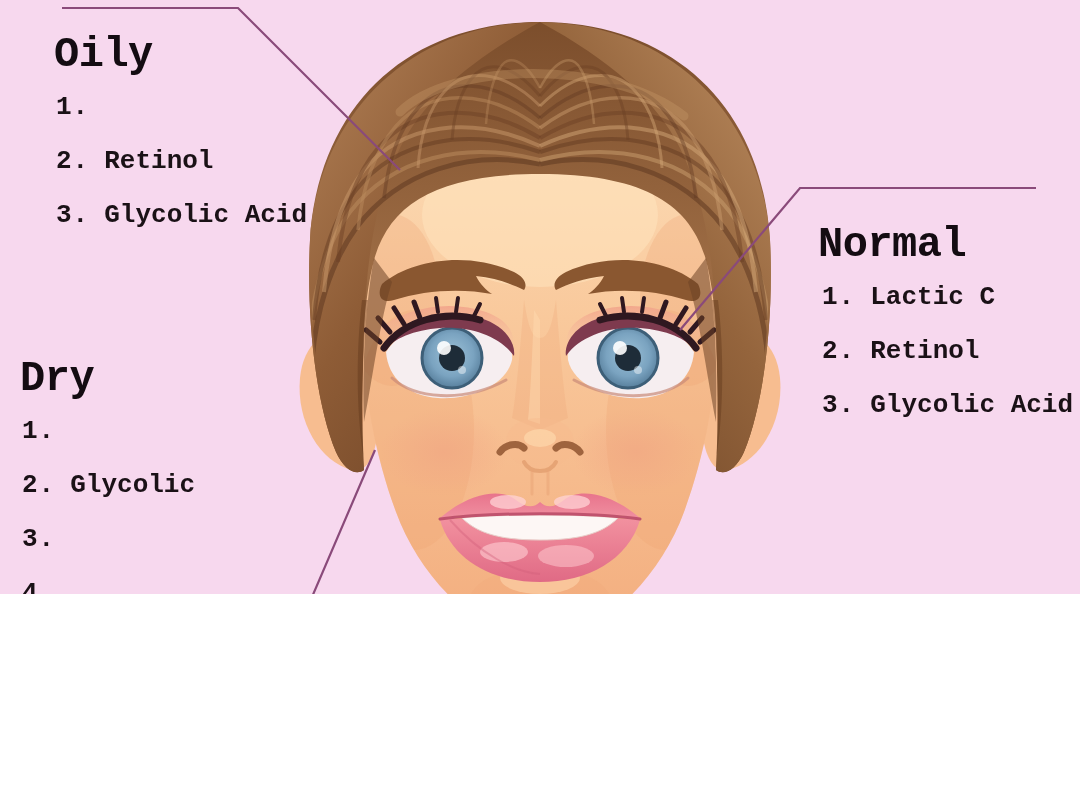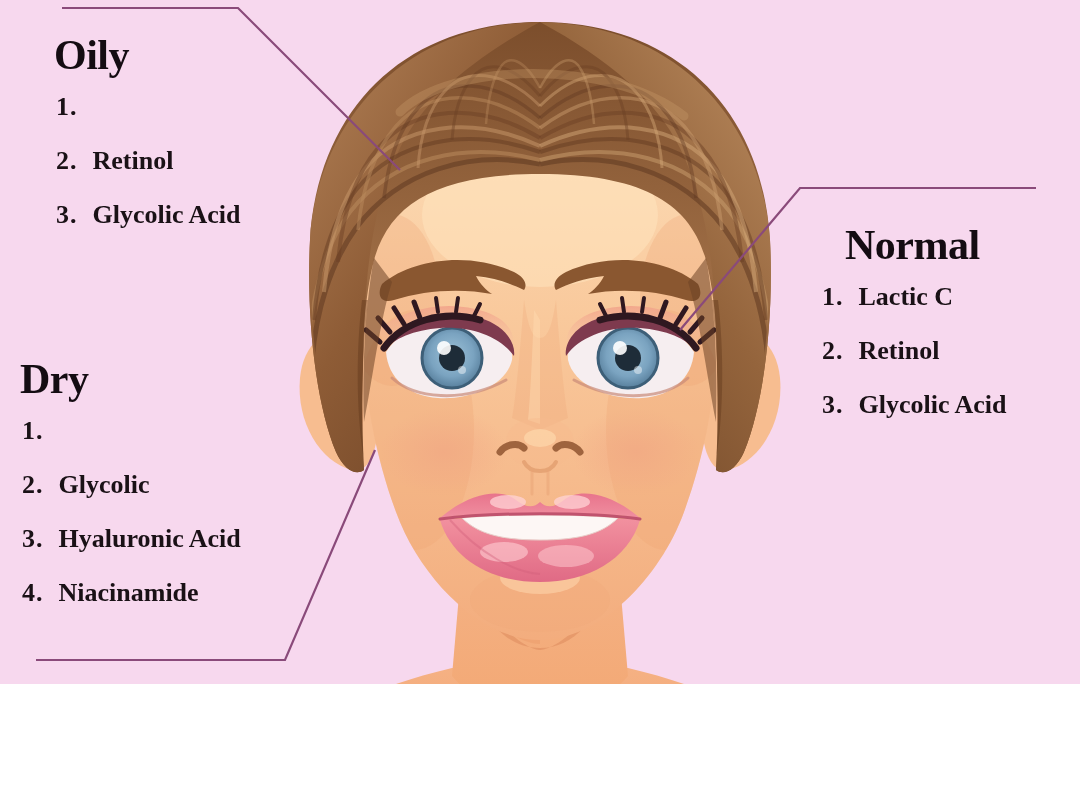--- a/index.html
+++ b/index.html
@@ -3,24 +3,24 @@
 <meta charset="utf-8">
 <style>
   html, body {
     margin: 0;
     padding: 0;
     background: #ffffff;
   }
   #infographic {
     position: relative;
     width: 1080px;
-    height: 684px;
+    height: 594px;
     background: #f7d8ee;
     overflow: hidden;
-    font-family: Liberation Serif, serif;
+    font-family: Liberation Mono, monospace;
     -webkit-font-smoothing: antialiased;
   }
   .art-layer {
     position: absolute;
     left: 0;
     top: 0;
     width: 1080px;
     height: 810px;
   }
   .lines-layer {
@@ -67,21 +67,21 @@
     letter-spacing: 1px;
   }
 
   #panel-oily      { left: 52px;  top: 34px;  }
   #panel-oily .panel-heading { margin-left: 2px; }
   #panel-oily ol   { margin-left: 4px; }
 
   #panel-dry       { left: 20px;  top: 358px; }
   #panel-dry ol    { margin-left: 2px; }
 
-  #panel-normal    { left: 818px; top: 224px; text-align: center; }
+  #panel-normal    { left: 818px; top: 224px; }
   #panel-normal ol { margin-left: 4px; }
 </style>
 </head>
 <body>
 
 <div id="infographic">
 
   <svg class="art-layer" viewBox="0 0 1080 810" aria-hidden="true">
     <defs>
       <linearGradient id="gSkin" x1="0" y1="0" x2="0" y2="1">
@@ -350,25 +350,23 @@
     <ol>
       <li>
         <span class="li-num">1.</span>
       </li>
       <li>
         <span class="li-num">2.</span>
         <span class="li-label">Glycolic</span>
       </li>
       <li>
         <span class="li-num">3.</span>
-        <span class="li-label">Hyaluronic Acid</span>
       </li>
       <li>
         <span class="li-num">4.</span>
-        <span class="li-label">Niacinamide</span>
       </li>
     </ol>
   </div>
 
   <div class="panel" id="panel-normal">
     <div class="panel-heading">Normal</div>
     <ol>
       <li>
         <span class="li-num">1.</span>
         <span class="li-label">Lactic C</span>

